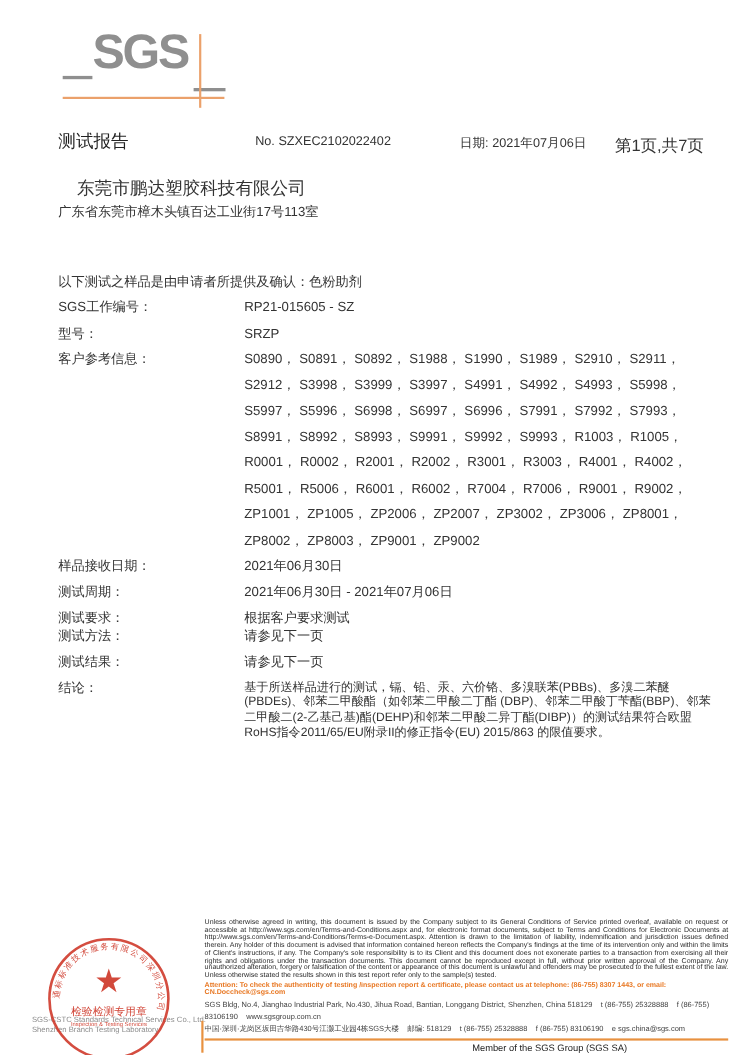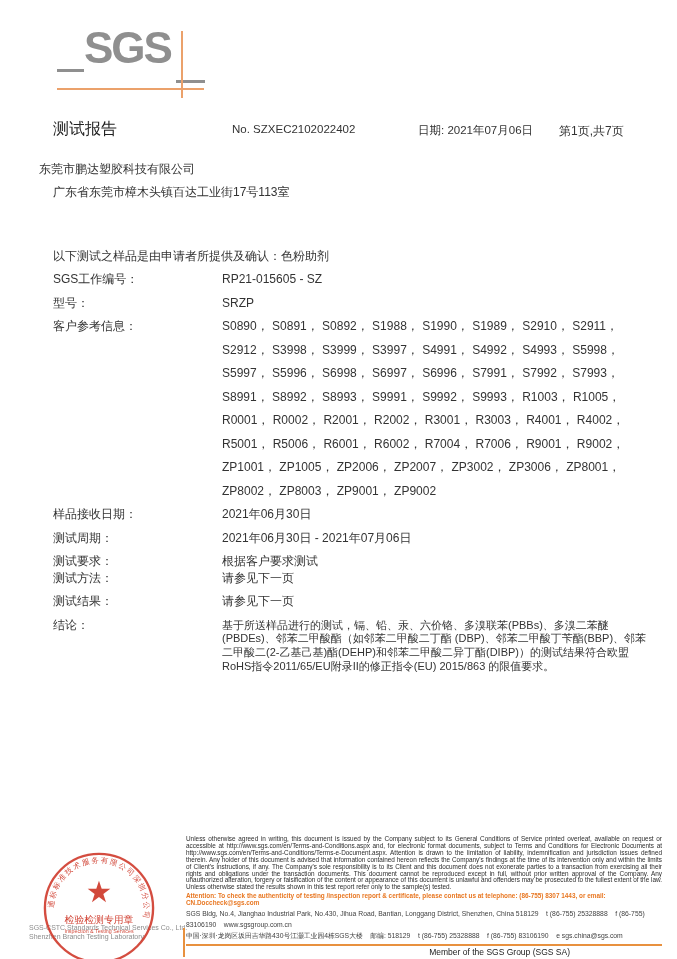--- a/index.html
+++ b/index.html
@@ -11,23 +11,23 @@
              color:#8f8f8f;letter-spacing:-2px;line-height:1;}
   .logo-dash-left{position:absolute;left:57px;top:69px;width:27px;height:3px;background:#8f8f8f;}
   .logo-dash-right{position:absolute;left:176px;top:80px;width:29px;height:3px;background:#8f8f8f;}
   .logo-orange-h{position:absolute;left:57px;top:88px;width:147px;height:2px;background:#eba16b;}
   .logo-orange-v{position:absolute;left:181px;top:31px;width:2px;height:67px;background:#eba16b;}
 
   
   .doc-title{position:absolute;left:53px;top:119px;font-size:16px;font-weight:normal;color:#222;}
   .report-no{position:absolute;left:232px;top:123px;font-size:11.5px;color:#333;}
   .report-date{position:absolute;left:418px;top:123px;font-size:11.5px;color:#333;}
-  .report-pages{position:absolute;left:559px;top:123px;font-size:12px;color:#333;}
+  .report-pages{position:absolute;left:559px;top:123px;font-size:15px;color:#333;}
 
-  .applicant-name{position:absolute;left:39px;top:161px;font-size:12px;color:#333;}
+  .applicant-name{position:absolute;left:70px;top:161px;font-size:16px;color:#333;}
   .applicant-address{position:absolute;left:53px;top:184px;font-size:12px;color:#333;}
 
   .intro-line{position:absolute;left:53px;top:248px;font-size:12px;color:#333;}
 
   
   .fields{position:absolute;left:53px;top:268px;width:596px;font-size:12px;color:#333;}
   .frow{display:flex;align-items:flex-start;line-height:23.5px;}
   .frow .flabel{width:169px;flex-shrink:0;}
   .frow .fvalue{flex:1;}
   .frow.refs .fvalue{max-width:412px;line-height:23.5px;}

